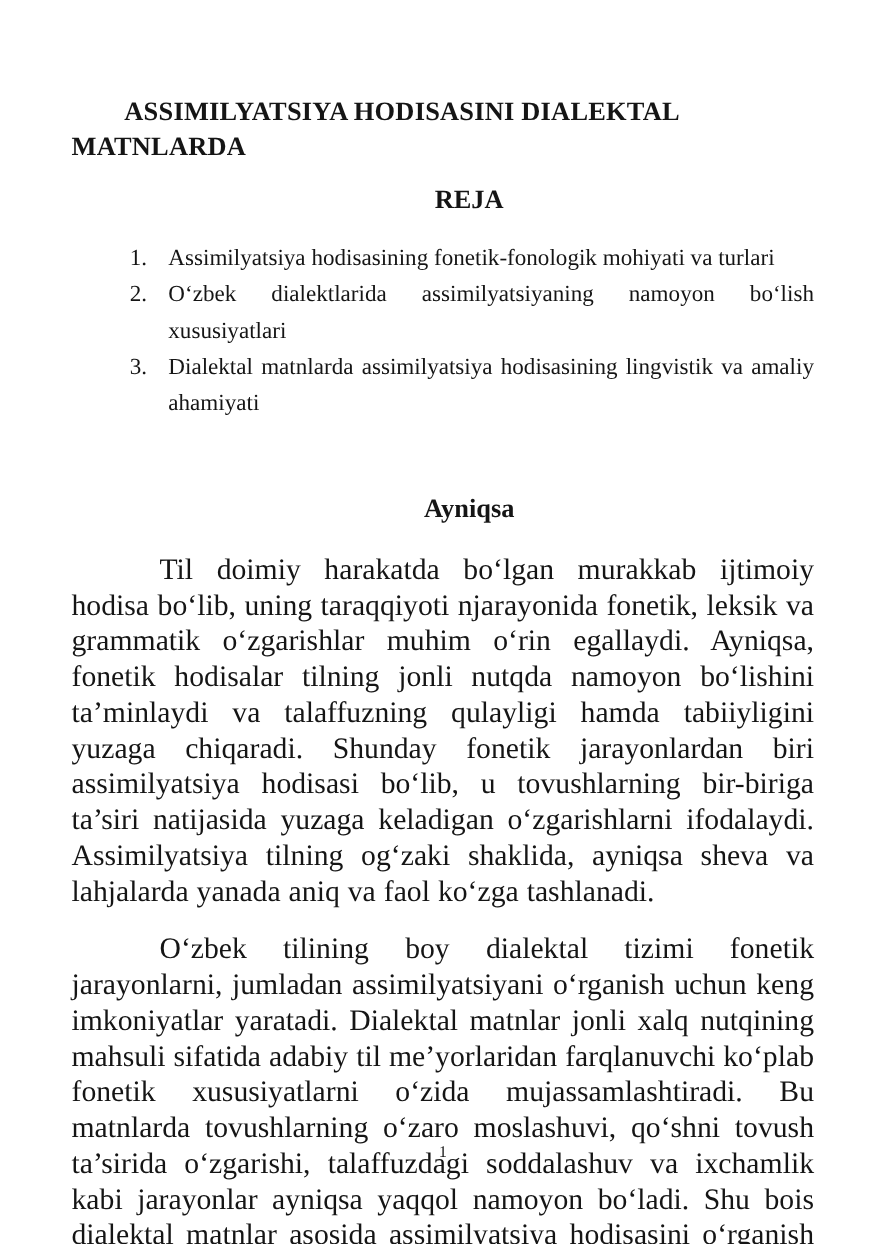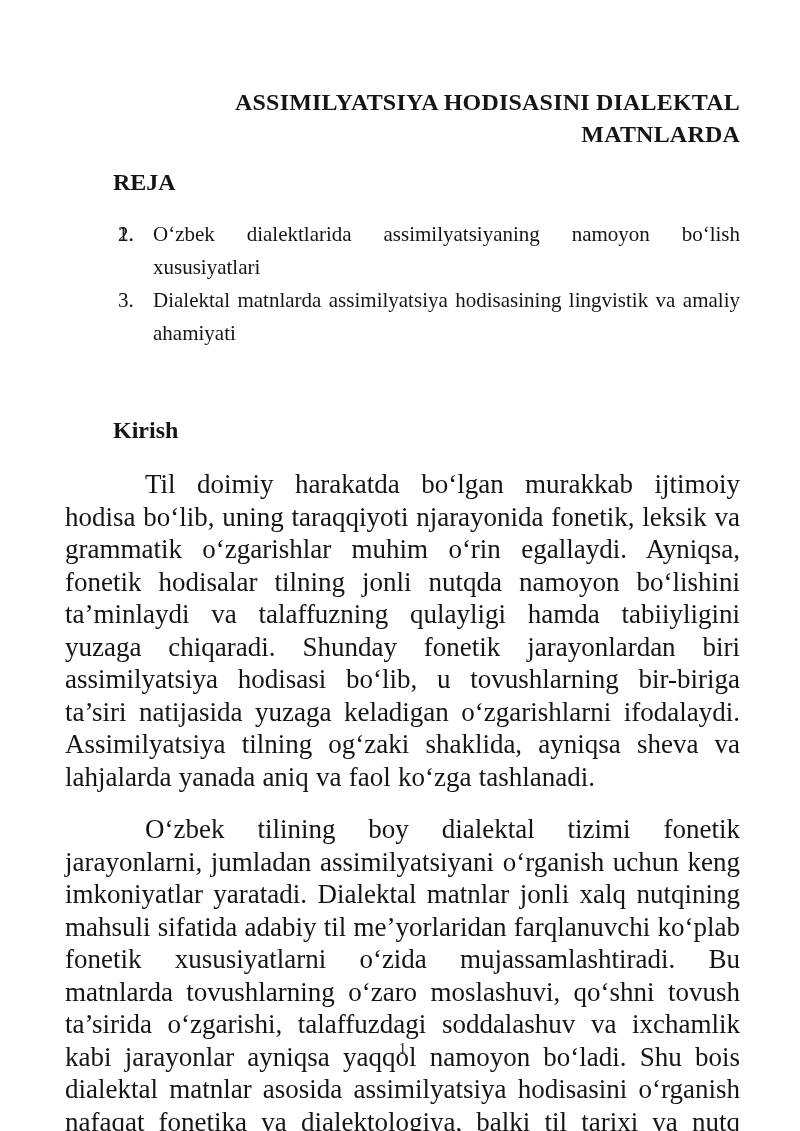--- a/index.html
+++ b/index.html
@@ -16,29 +16,30 @@
     background: #ffffff;
     color: #151515;
     overflow: hidden;
   }
   .content {
     padding: 86px 60px 0 65px; 
   }
   .doc-title {
     font-size: 24px;
     font-weight: bold;
-    text-align: right;
+    text-align: left;
     line-height: 32px;
     letter-spacing: 0.2px;
   }
   .title-line { display: block; }
   .indent-center { text-indent: 48px; } 
   .section-heading {
     font-size: 24px;
     font-weight: bold;
+    text-align: center;
     text-indent: 48px;
     line-height: 32px;
   }
   .reja-heading { margin-top: 16px; }
   .plan-list {
     list-style: none;
     margin-top: 20px;
     padding-left: 88px;
   }
   .plan-list li {
@@ -79,32 +80,33 @@
 
     <h1 class="doc-title">
       <span class="title-line indent-center">ASSIMILYATSIYA HODISASINI DIALEKTAL MATNLARDA</span>
     </h1>
 
     <h2 class="section-heading reja-heading">REJA</h2>
 
     <ol class="plan-list">
       <li>
         <span class="num">1.</span>
+        <span>Assimilyatsiya hodisasining fonetik-fonologik mohiyati va turlari</span>
       </li>
       <li>
         <span class="num">2.</span>
         <span>Oʻzbek dialektlarida assimilyatsiyaning namoyon boʻlish xususiyatlari</span>
       </li>
       <li>
         <span class="num">3.</span>
         <span>Dialektal matnlarda assimilyatsiya hodisasining lingvistik va amaliy ahamiyati</span>
       </li>
     </ol>
 
-    <h2 class="section-heading kirish-heading">Kirish</h2>
+    <h2 class="section-heading kirish-heading">Ayniqsa</h2>
 
     <p class="body-par">Til doimiy harakatda boʻlgan murakkab ijtimoiy hodisa boʻlib, uning taraqqiyoti njarayonida fonetik, leksik va grammatik oʻzgarishlar muhim oʻrin egallaydi. Ayniqsa, fonetik hodisalar tilning jonli nutqda namoyon boʻlishini ta’minlaydi va talaffuzning qulayligi hamda tabiiyligini yuzaga chiqaradi. Shunday fonetik jarayonlardan biri assimilyatsiya hodisasi boʻlib, u tovushlarning bir-biriga ta’siri natijasida yuzaga keladigan oʻzgarishlarni ifodalaydi. Assimilyatsiya tilning ogʻzaki shaklida, ayniqsa sheva va lahjalarda yanada aniq va faol koʻzga tashlanadi.</p>
 
     <p class="body-par second">Oʻzbek tilining boy dialektal tizimi fonetik jarayonlarni, jumladan assimilyatsiyani oʻrganish uchun keng imkoniyatlar yaratadi. Dialektal matnlar jonli xalq nutqining mahsuli sifatida adabiy til me’yorlaridan farqlanuvchi koʻplab fonetik xususiyatlarni oʻzida mujassamlashtiradi. Bu matnlarda tovushlarning oʻzaro moslashuvi, qoʻshni tovush ta’sirida oʻzgarishi, talaffuzdagi soddalashuv va ixchamlik kabi jarayonlar ayniqsa yaqqol namoyon boʻladi. Shu bois dialektal matnlar asosida assimilyatsiya hodisasini oʻrganish nafaqat fonetika va dialektologiya, balki til tarixi va nutq madaniyati uchun ham muhim ahamiyat kasb etadi.</p>
 
   </div>
 
   <div class="page-number">1</div>
 </div>
 

